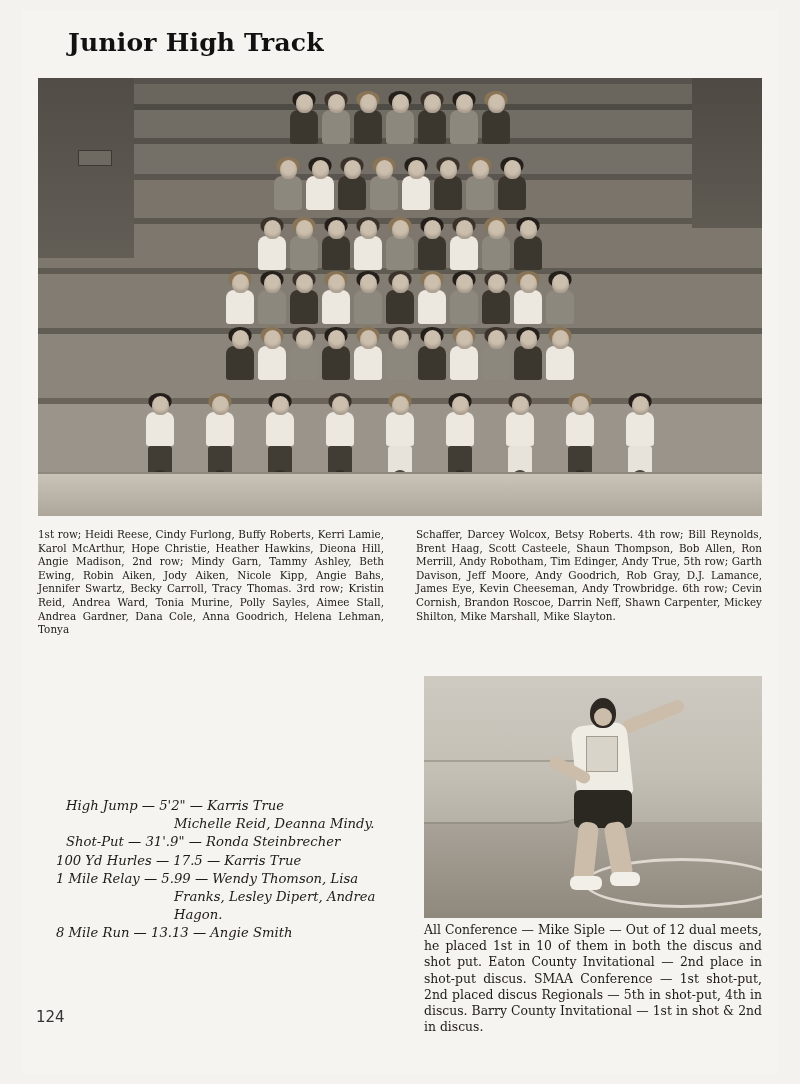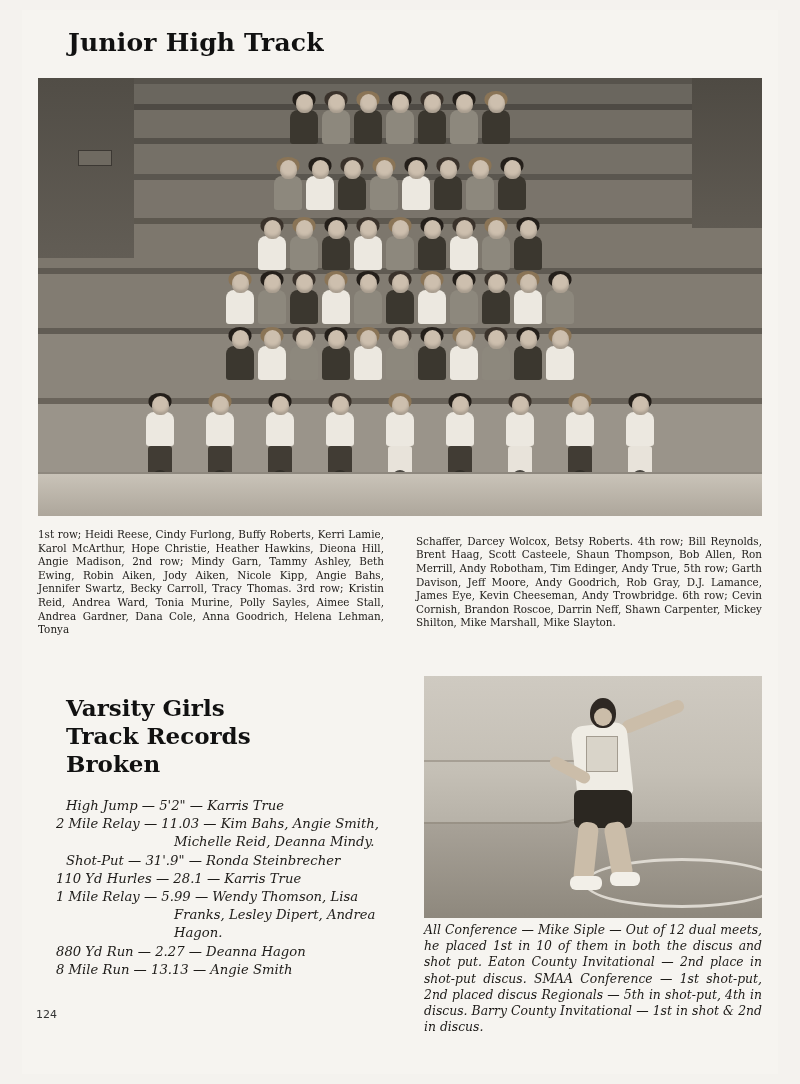--- a/index.html
+++ b/index.html
@@ -160,21 +160,20 @@
     left: 38px;
     top: 528px;
     width: 724px;
     display: flex;
     gap: 32px;
     font-family: "DejaVu Serif", serif;
     font-size: 10.4px;
     line-height: 13.6px;
     color: #23211e;
     text-align: justify;
-    align-items: center;
   }
   .caption .col { width: 352px; }
 
   
   .records-title {
     position: absolute;
     left: 66px;
     top: 694px;
     width: 320px;
     font-family: "DejaVu Serif", serif;
@@ -275,32 +274,31 @@
   .ath-shoe-r {
     position:absolute; left:186px; top:196px; width:30px; height:14px;
     background:#f2efe8; border-radius:6px;
   }
   .dp-caption {
     position: absolute;
     left: 424px;
     top: 922px;
     width: 338px;
     font-family: "DejaVu Serif", serif;
-    font-style: italic;
     font-size: 12.4px;
     line-height: 16.2px;
     text-align: justify;
     color: #1d1b18;
   }
   .page-number {
     position: absolute;
     left: 36px;
     top: 1008px;
     font-family: "DejaVu Sans", sans-serif;
-    font-size: 11px;
+    font-size: 15px;
     color: #333;
   }
 </style>
 </head>
 <body>
 
 <div class="page">
   <div class="paper-inner"></div>
 
   <div class="page-title">Junior High Track</div>
@@ -633,46 +631,37 @@
     </div>
 
     <div class="bench-front"></div>
   </div>
 
   <div class="caption">
     <div class="col">1st row; Heidi Reese, Cindy Furlong, Buffy Roberts, Kerri Lamie, Karol McArthur, Hope Christie, Heather Hawkins, Dieona Hill, Angie Madison, 2nd row; Mindy Garn, Tammy Ashley, Beth Ewing, Robin Aiken, Jody Aiken, Nicole Kipp, Angie Bahs, Jennifer Swartz, Becky Carroll, Tracy Thomas. 3rd row; Kristin Reid, Andrea Ward, Tonia Murine, Polly Sayles, Aimee Stall, Andrea Gardner, Dana Cole, Anna Goodrich, Helena Lehman, Tonya</div>
     <div class="col">Schaffer, Darcey Wolcox, Betsy Roberts. 4th row; Bill Reynolds, Brent Haag, Scott Casteele, Shaun Thompson, Bob Allen, Ron Merrill, Andy Robotham, Tim Edinger, Andy True, 5th row; Garth Davison, Jeff Moore, Andy Goodrich, Rob Gray, D.J. Lamance, James Eye, Kevin Cheeseman, Andy Trowbridge. 6th row; Cevin Cornish, Brandon Roscoe, Darrin Neff, Shawn Carpenter, Mickey Shilton, Mike Marshall, Mike Slayton.</div>
   </div>
 
-  <div class="records-title">
-    <div>Varsity Girls</div>
-    <div>Track Records</div>
-    <div>Broken</div>
-  </div>
 
   <div class="records-list">
     <div class="rec indent">
       <span>High Jump — 5'2" — Karris True</span>
     </div>
     <div class="rec">
-      <span>2 Mile Relay — 11.03 — Kim Bahs, Angie Smith,</span>
       <span class="cont">Michelle Reid, Deanna Mindy.</span>
     </div>
     <div class="rec indent">
       <span>Shot-Put — 31'.9" — Ronda Steinbrecher</span>
     </div>
     <div class="rec">
-      <span>110 Yd Hurles — 28.1 — Karris True</span>
+      <span>100 Yd Hurles — 17.5 — Karris True</span>
     </div>
     <div class="rec">
       <span>1 Mile Relay — 5.99 — Wendy Thomson, Lisa</span>
       <span class="cont">Franks, Lesley Dipert, Andrea Hagon.</span>
-    </div>
-    <div class="rec">
-      <span>880 Yd Run — 2.27 — Deanna Hagon</span>
     </div>
     <div class="rec">
       <span>8 Mile Run — 13.13 — Angie Smith</span>
     </div>
   </div>
 
   <div class="discus-photo">
     <div class="dp-sky"></div>
     <div class="dp-ground"></div>
     <div class="dp-cage"></div>

